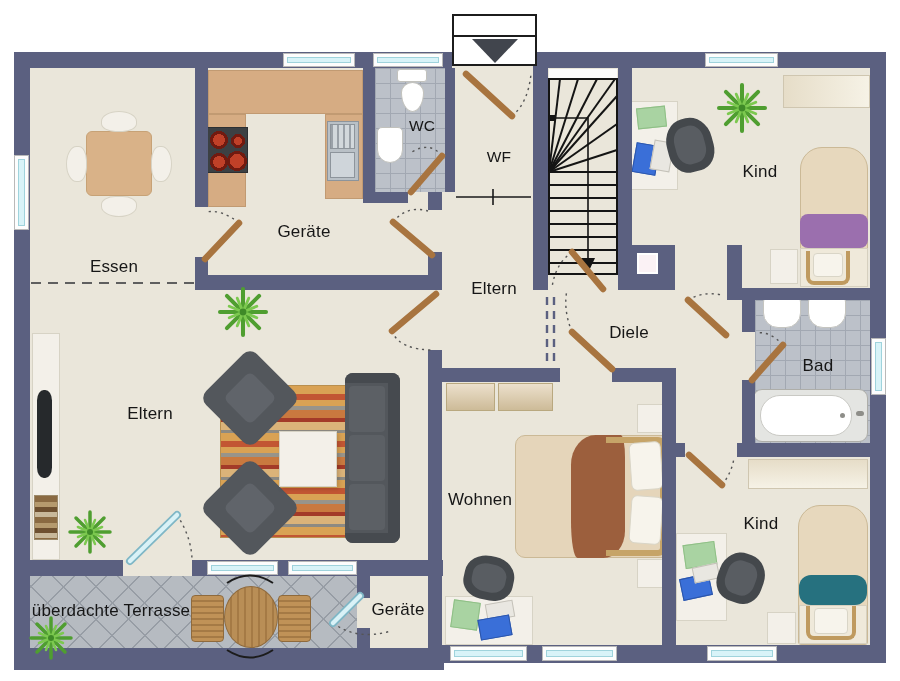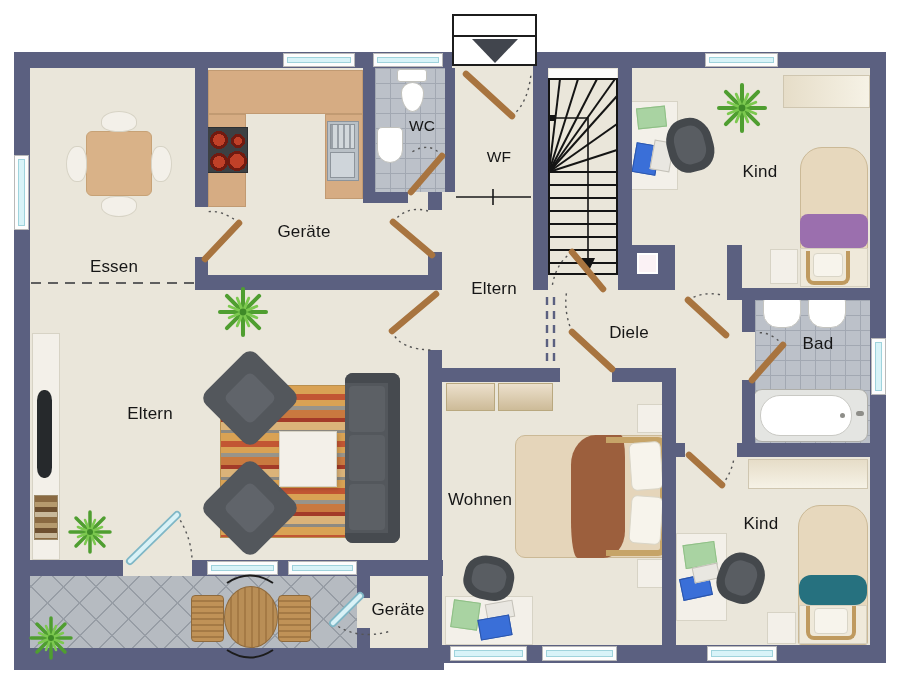--- a/index.html
+++ b/index.html
@@ -323,19 +323,20 @@
     <use href="#plantg" transform="translate(742,108) scale(1.15)"></use>
   </svg>
 
   <div class="rlabel" style="left:114px;top:267px;">Essen</div>
   <div class="rlabel" style="left:304px;top:232px;">Geräte</div>
   <div class="rlabel" style="left:422px;top:126px;font-size:15.5px;">WC</div>
   <div class="rlabel" style="left:499px;top:157px;font-size:15.5px;">WF</div>
   <div class="rlabel" style="left:494px;top:289px;">Eltern</div>
   <div class="rlabel" style="left:629px;top:333px;">Diele</div>
   <div class="rlabel" style="left:760px;top:172px;">Kind</div>
-  <div class="rlabel" style="left:818px;top:344px;">Bad</div>
+  <div class="rlabel" style="left:818px;top:366px;">Bad</div>
   <div class="rlabel" style="left:150px;top:414px;">Eltern</div>
   <div class="rlabel" style="left:480px;top:500px;">Wohnen</div>
   <div class="rlabel" style="left:761px;top:524px;">Kind</div>
   <div class="rlabel" style="left:398px;top:610px;">Geräte</div>
+  <div class="rlabel" style="left:111px;top:611px;">überdachte Terrasse</div>
 
 </div>
 
 </body></html>

